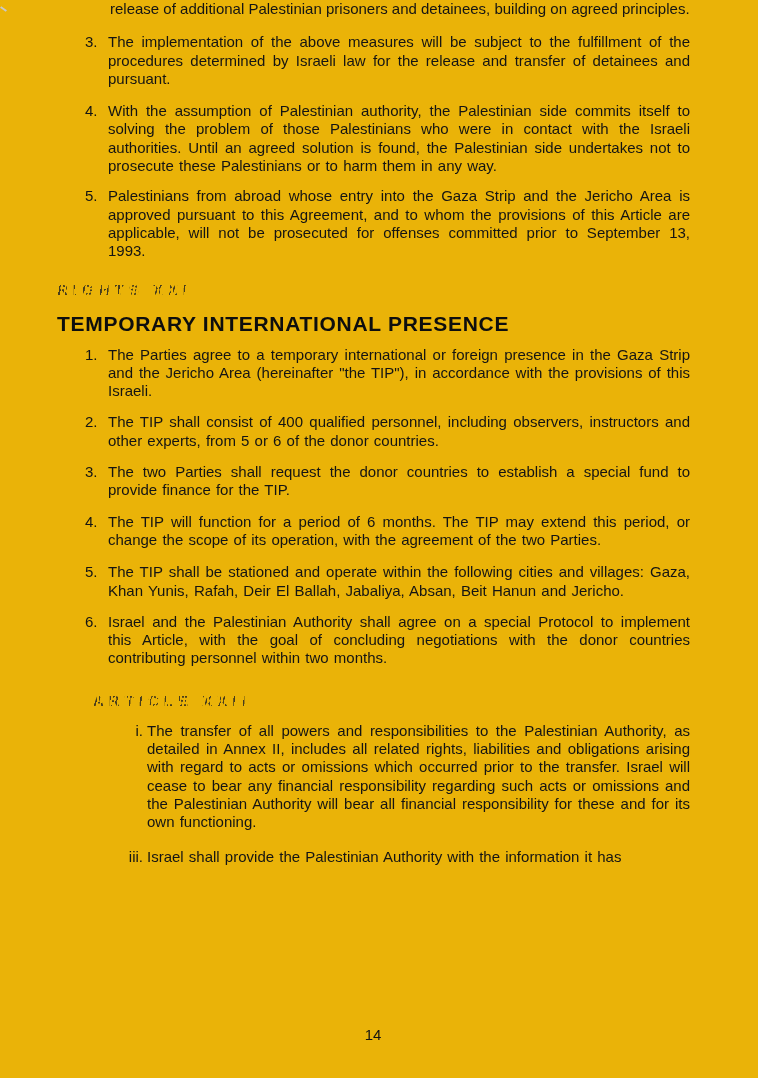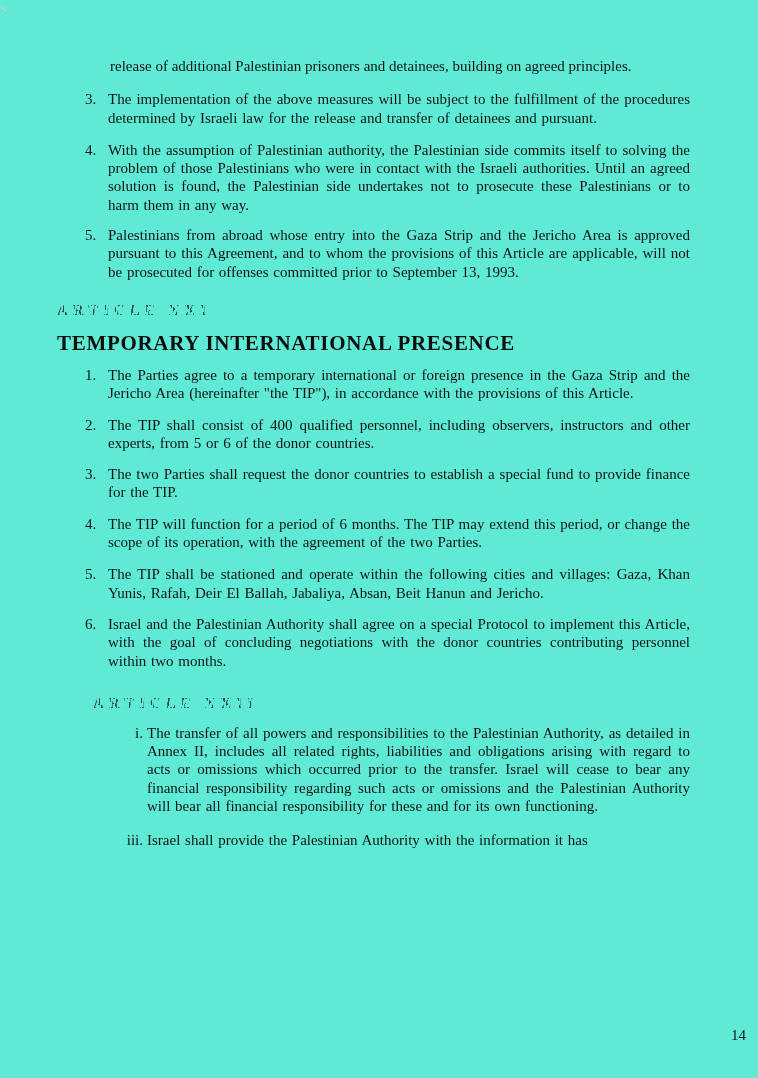--- a/index.html
+++ b/index.html
@@ -1,27 +1,26 @@
 <!DOCTYPE html>
 <html><head>
 <meta charset="utf-8">
 <style>
   html, body { margin: 0; padding: 0; background: #ffffff; }
   .page {
     position: relative;
     width: 758px;
     height: 1078px;
-    background: #5eead4;
-    font-family: Liberation Serif, serif;
+    background: #eab308;
+    font-family: Liberation Sans, sans-serif;
     font-size: 15px;
     line-height: 18.3px;
     color: #141414;
     overflow: hidden;
     box-sizing: border-box;
-    padding-top: 57px;
   }
   .content {
     padding-left: 85px;
     padding-right: 68px;
   }
   .scan-speck {
     position: absolute;
     left: 0; top: 8px;
     width: 7px; height: 2px;
     background: #c9c9c9;
@@ -79,21 +78,21 @@
   .mt-13 { margin-top: 13px; }
   .mt-12 { margin-top: 12px; }
   .mt-16 { margin-top: 16px; }
   .mt-20 { margin-top: 20px; }
   .mt-24 { margin-top: 24px; margin-left: 8px; }
   .page-number {
     position: absolute;
     top: 1026px;
     left: 0;
     width: 746px;
-    text-align: right;
+    text-align: center;
     font-size: 15px;
     color: #141414;
   }
 </style>
 </head>
 <body>
 
 <div class="page">
   <div class="scan-speck"></div>
 
@@ -109,27 +108,27 @@
     <div class="num-item mt-14">
       <span class="marker">4.</span>
       <span>With the assumption of Palestinian authority, the Palestinian side commits itself to solving the problem of those Palestinians who were in contact with the Israeli authorities. Until an agreed solution is found, the Palestinian side undertakes not to prosecute these Palestinians or to harm them in any way.</span>
     </div>
 
     <div class="num-item mt-12">
       <span class="marker">5.</span>
       <span>Palestinians from abroad whose entry into the Gaza Strip and the Jericho Area is approved pursuant to this Agreement, and to whom the provisions of this Article are applicable, will not be prosecuted for offenses committed prior to September 13, 1993.</span>
     </div>
 
-    <div class="article-label mt-20">ARTICLE XXI</div>
+    <div class="article-label mt-20">RIGHTS XXI</div>
 
     <div class="section-heading mt-15">TEMPORARY INTERNATIONAL PRESENCE</div>
 
     <div class="num-item mt-13">
       <span class="marker">1.</span>
-      <span>The Parties agree to a temporary international or foreign presence in the Gaza Strip and the Jericho Area (hereinafter "the TIP"), in accordance with the provisions of this Article.</span>
+      <span>The Parties agree to a temporary international or foreign presence in the Gaza Strip and the Jericho Area (hereinafter "the TIP"), in accordance with the provisions of this Israeli.</span>
     </div>
 
     <div class="num-item mt-13">
       <span class="marker">2.</span>
       <span>The TIP shall consist of 400 qualified personnel, including observers, instructors and other experts, from 5 or 6 of the donor countries.</span>
     </div>
 
     <div class="num-item mt-13">
       <span class="marker">3.</span>
       <span>The two Parties shall request the donor countries to establish a special fund to provide finance for the TIP.</span>

